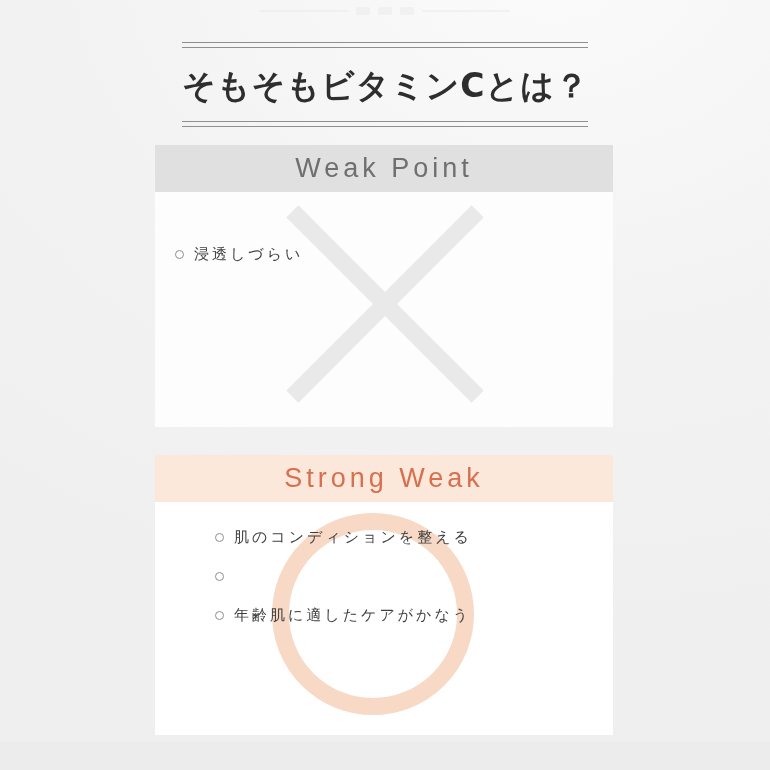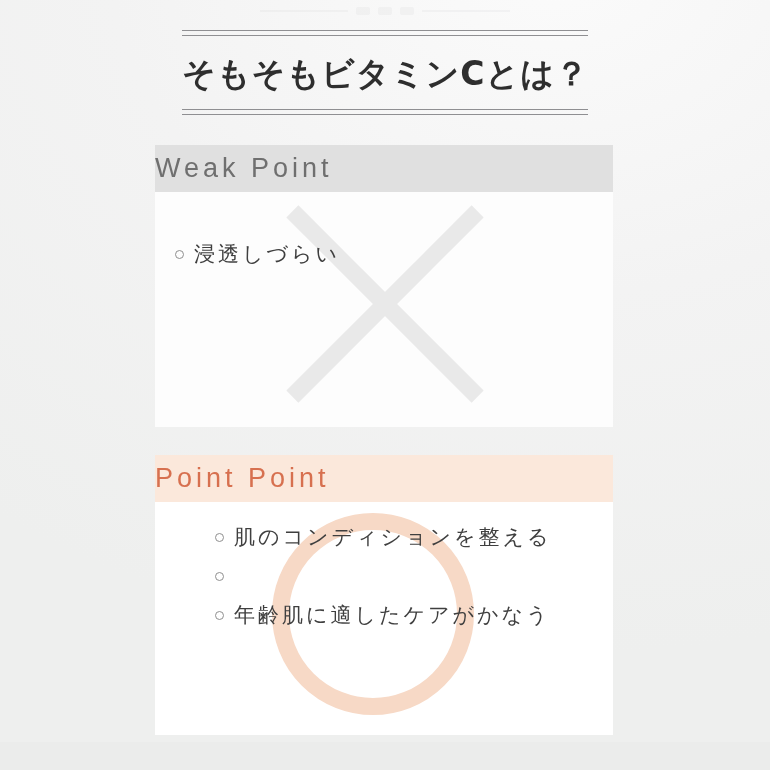--- a/index.html
+++ b/index.html
@@ -19,40 +19,40 @@
   .top-artifact{
     position:absolute;top:4px;left:50%;transform:translateX(-50%);
     width:250px;height:14px;display:flex;align-items:center;gap:8px;
     opacity:.55;filter:blur(.7px);
   }
   .ta-line{flex:1;height:2px;background:rgba(120,120,125,.10);}
   .ta-blob{width:14px;height:8px;border-radius:2px;background:rgba(120,120,125,.10);}
 
   
   .title-block{
-    position:absolute;left:182px;top:30px;width:406px;text-align:right;
+    position:absolute;left:182px;top:42px;width:406px;text-align:right;
   }
   .double-rule{
     height:4px;
     border-top:1px solid var(--rule-gray);
     border-bottom:1px solid var(--rule-gray);
   }
   .page-title{
     margin:15px 0 13px 0;
     font-size:33px;line-height:45px;font-weight:700;
     letter-spacing:1px;color:var(--title-text);
     white-space:nowrap;
   }
 
   
   .panel{position:absolute;left:155px;width:458px;}
   .panel.weak{top:145px;}
   .panel.strong{top:455px;}
   .panel-header{
-    height:47px;line-height:47px;text-align:left;
+    height:47px;line-height:47px;text-align:center;
     font-family:"Liberation Sans",sans-serif;
     font-size:27px;letter-spacing:4px;font-weight:500;
   }
   .weak .panel-header{background:var(--weak-header-bg);color:var(--weak-header-text);}
   .strong .panel-header{background:var(--strong-header-bg);color:var(--strong-header-text);}
   .panel-body{position:relative;background:var(--panel-bg);overflow:hidden;}
   .weak .panel-body{height:235px;}
   .strong .panel-body{height:233px;background:#ffffff;}
 
   
@@ -81,21 +81,21 @@
     white-space:nowrap;
   }
   .weak .point-item{margin-bottom:14px;}
   .strong .point-item{margin-bottom:15px;}
   .bullet{
     flex:0 0 auto;width:9px;height:9px;box-sizing:border-box;
     border:1.5px solid var(--bullet-ring);border-radius:50%;
     margin-right:10px;
   }
   .point-text{
-    font-size:21px;letter-spacing:3px;color:var(--list-text);
+    font-size:15px;letter-spacing:3px;color:var(--list-text);
   }
 
   
   .bottom-band{
     position:absolute;left:0;top:742px;width:770px;height:28px;
     background:var(--bottom-band);
   }
 </style>
 </head>
 <body>
@@ -130,21 +130,21 @@
             <span class="point-text">浸透しづらい</span>
           </li>
 
 
 
         </ul>
     </div>
   </section>
 
   <section class="panel strong">
-    <div class="panel-header">Point Point</div>
+    <div class="panel-header">Strong Weak</div>
     <div class="panel-body">
       <div class="ring-mark"></div>
       <ul class="point-list">
 
           <li class="point-item">
             <span class="bullet"></span>
             <span class="point-text">肌のコンディションを整える</span>
           </li>
 
 

